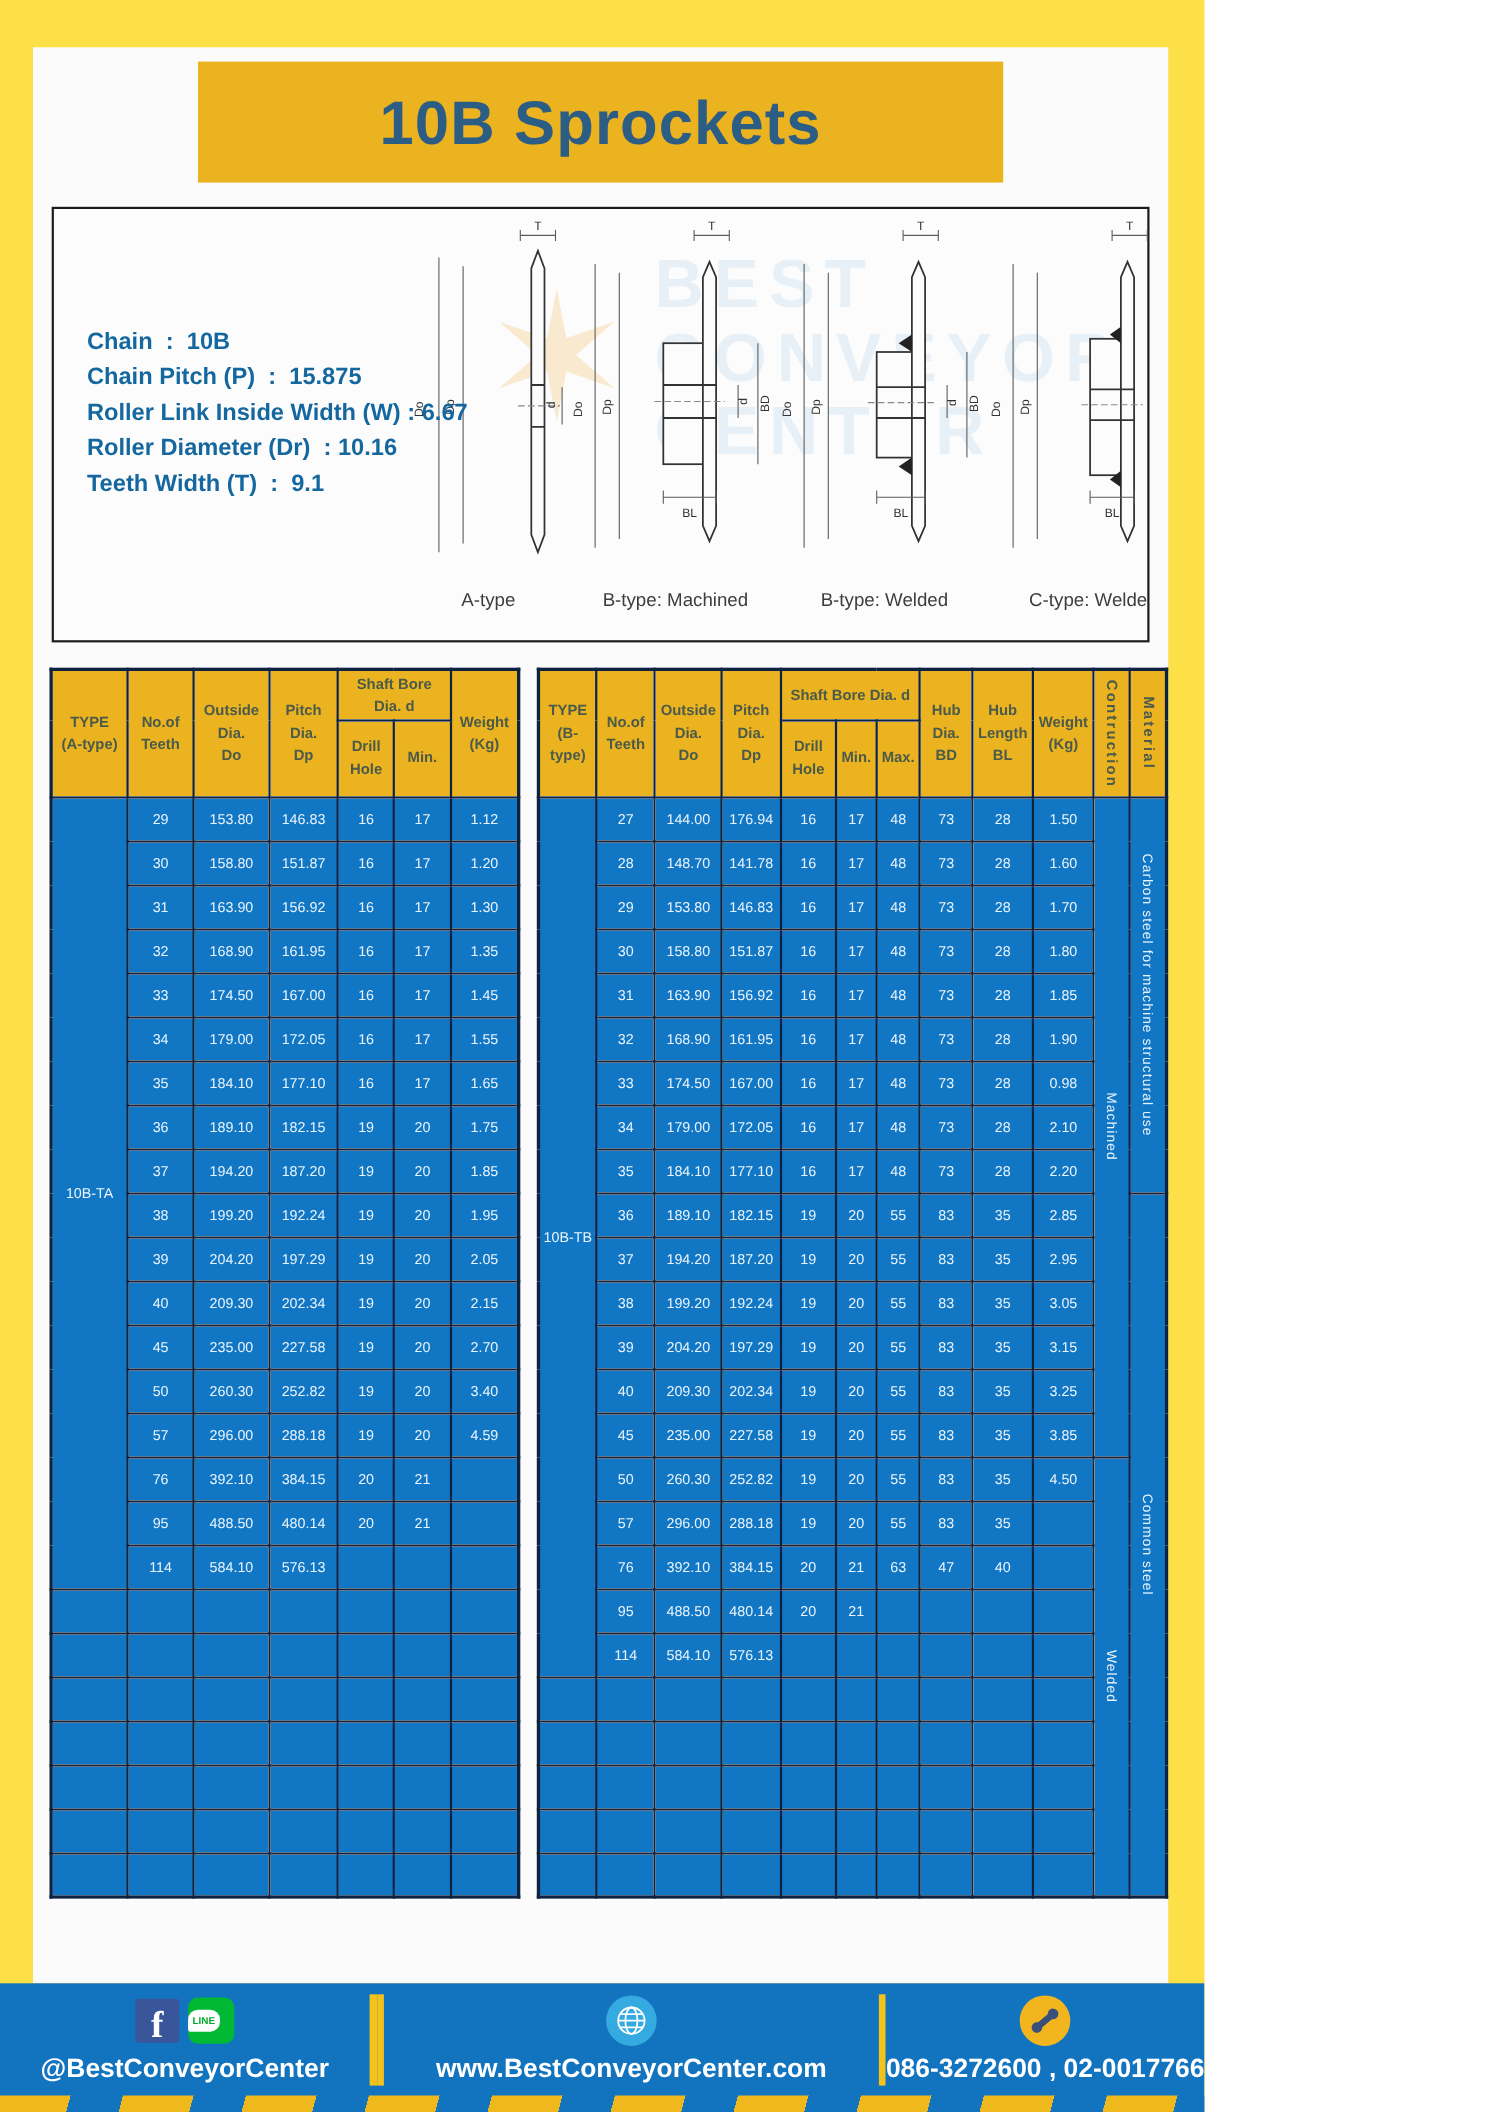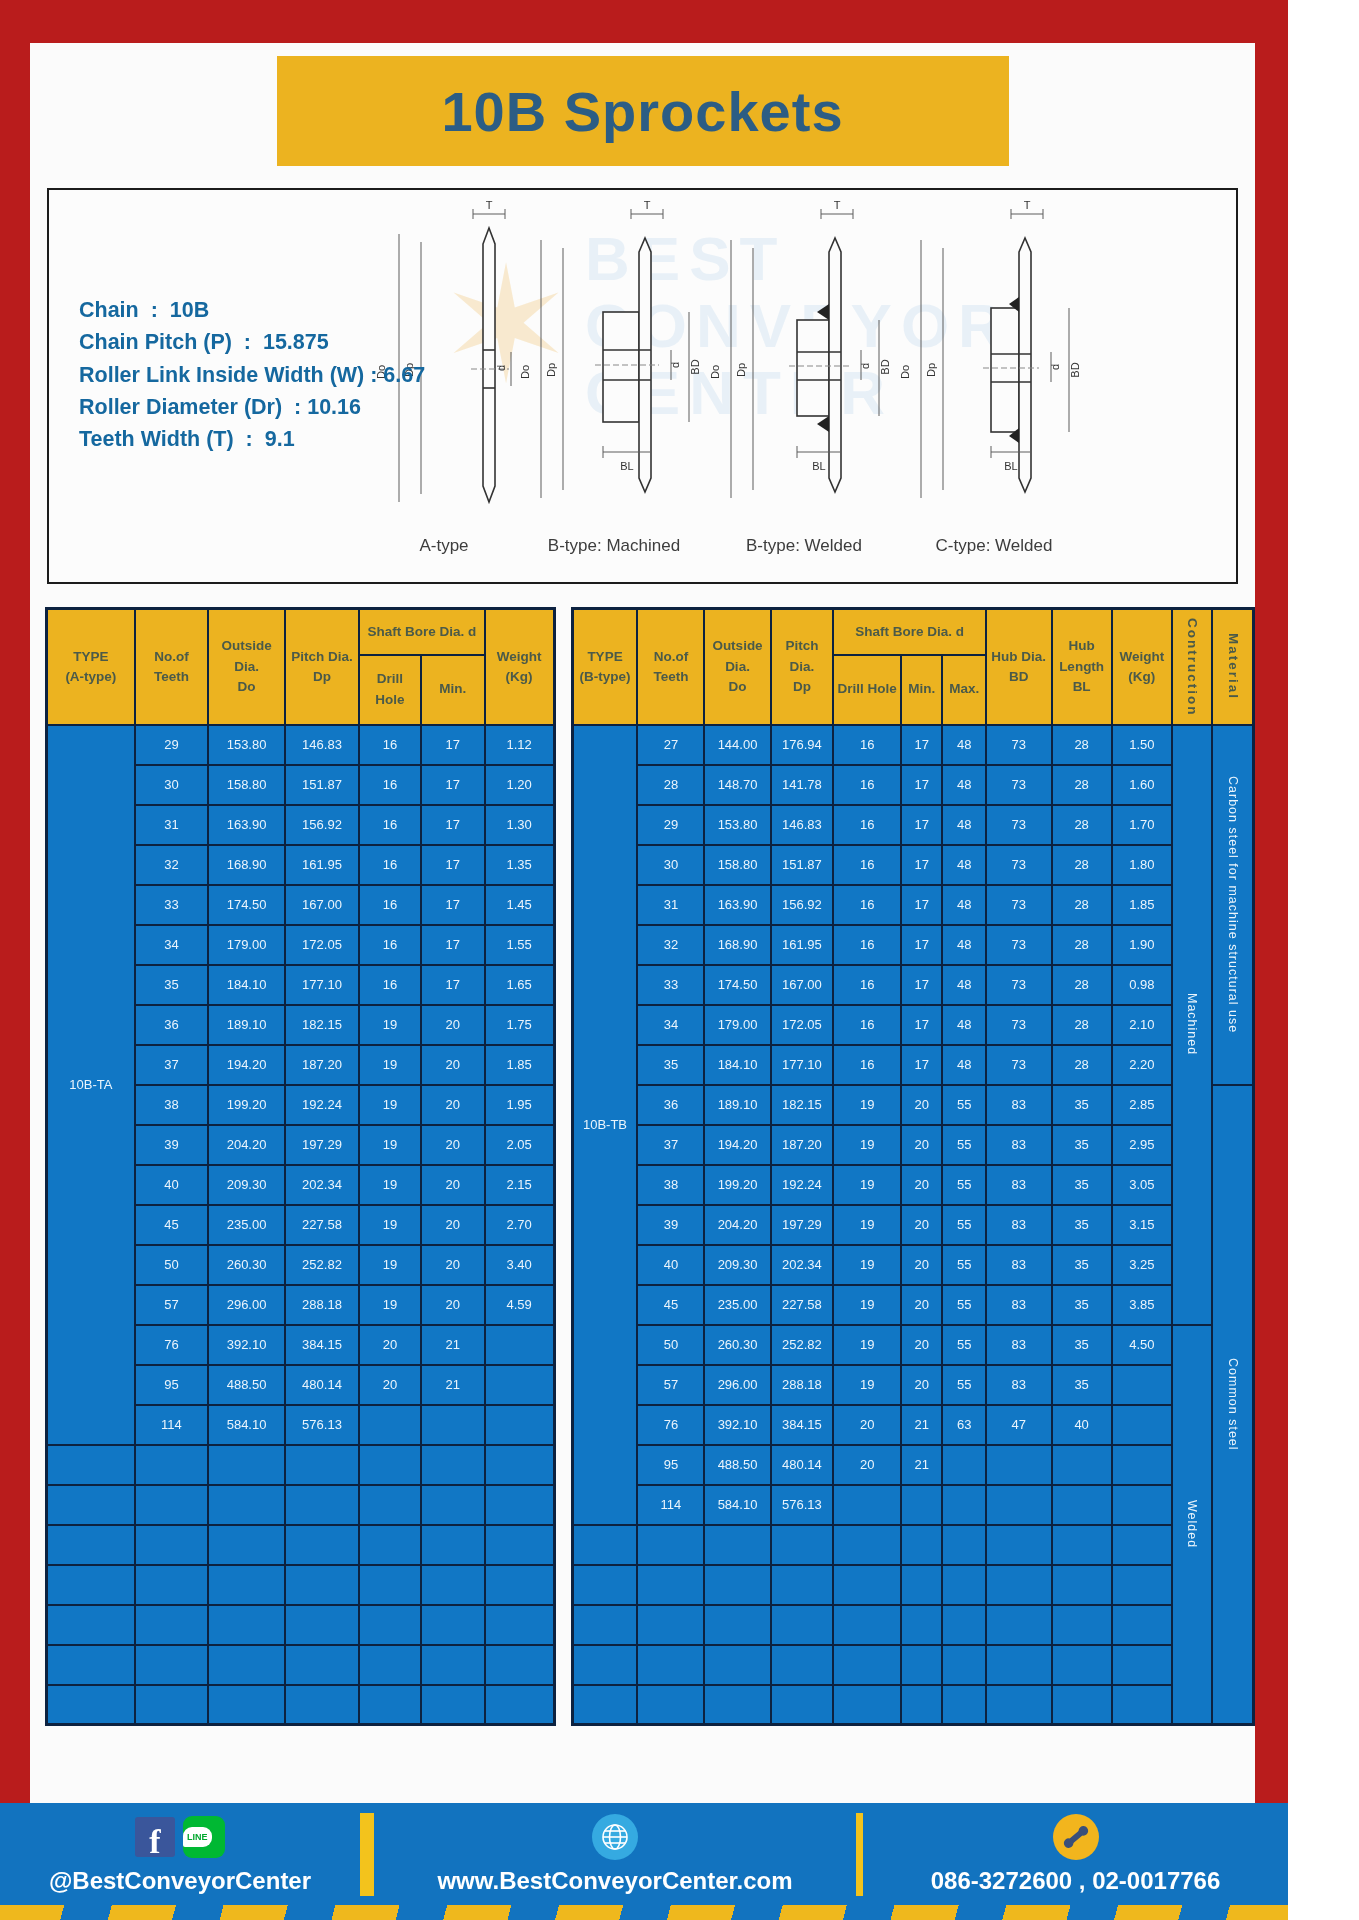--- a/index.html
+++ b/index.html
@@ -1,34 +1,34 @@
 <!DOCTYPE html>
 <html><head>
 <meta charset="utf-8">
 <style>
   html,body{margin:0;padding:0;}
-  .canvas{position:relative;width:1288px;height:1920px;background:#b91c1c;overflow:hidden;
+  .canvas{position:relative;width:1095px;height:1920px;background:#fde047;overflow:hidden;
           font-family:"Liberation Sans","DejaVu Sans",sans-serif;}
   .stripe-band{position:absolute;top:0;height:34px;width:310px;
 idge          background:repeating-linear-gradient(105deg,#efb81d 0 52px,#1273bf 52px 112px);}
   .stripe-left{left:0;}
   .stripe-right{right:0;}
   .page{position:absolute;left:30px;right:33px;top:43px;height:1760px;background:#fbfbfb;}
 
   .title-bar{width:732px;height:110px;margin:13px auto 0;background:#ecb320;
              display:flex;align-items:center;justify-content:center;}
   .title{font-size:56px;font-weight:bold;color:#2c5d84;letter-spacing:1px;}
 
   .diagram-box{position:relative;margin:22px 17px 0;height:392px;border:2px solid #1c1c1c;
                background:#fcfcfc;overflow:hidden;}
   .specs{position:absolute;left:30px;top:104px;z-index:2;}
   .spec-line{font-size:21.5px;font-weight:bold;color:#15689f;line-height:1.5;white-space:pre;}
   .watermark{position:absolute;left:390px;top:36px;z-index:0;display:flex;align-items:center;opacity:.30;}
   .wm-star{font-size:160px;color:#efc06a;line-height:1;}
-  .wm-text{margin-left:12px;font-weight:bold;font-size:62px;letter-spacing:9px;color:#bcd6ec;line-height:1.08;}
+  .wm-text{margin-left:22px;font-weight:bold;font-size:62px;letter-spacing:9px;color:#bcd6ec;line-height:1.08;}
   .diagrams{position:absolute;left:320px;top:10px;width:720px;height:372px;display:flex;
             justify-content:space-between;z-index:1;}
   .diagram{display:flex;flex-direction:column;align-items:center;}
   .diagram svg{display:block;}
   .caption{font-size:17px;color:#3d3d3d;margin-top:0px;}
   .dim{font-size:11px;fill:#333;}
   .dimline{stroke:#5c5c5c;stroke-width:1;fill:none;}
   .part{stroke:#333;stroke-width:1.6;fill:#fcfcfc;}
   .weld{fill:#222;stroke:none;}
   .cl{stroke:#888;stroke-width:1;stroke-dasharray:6 3;}

